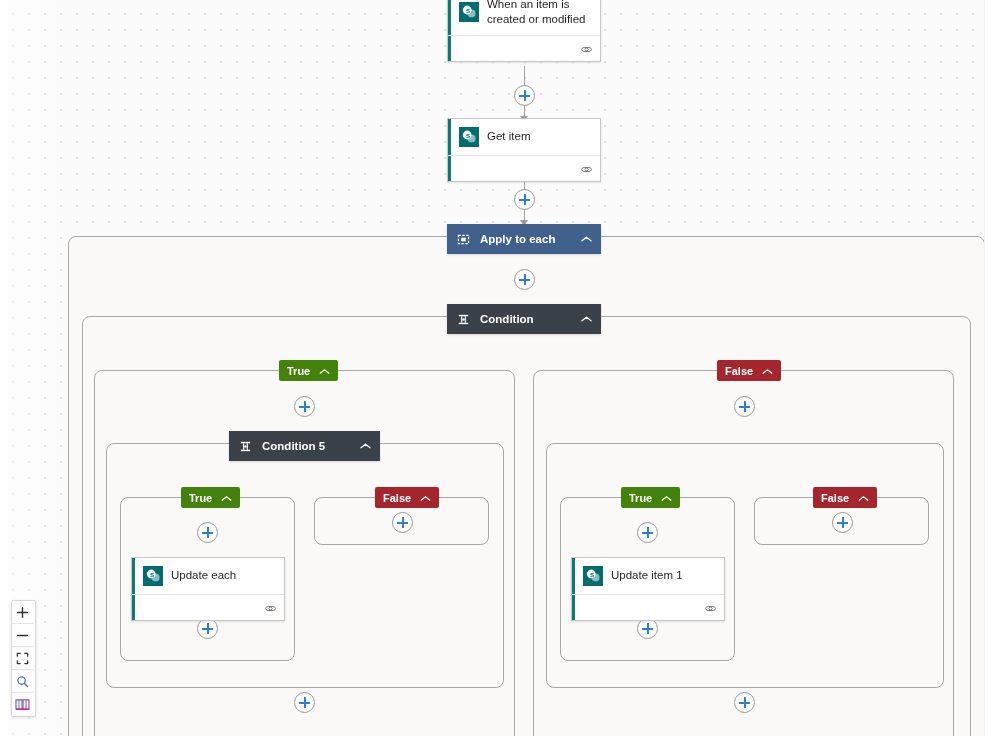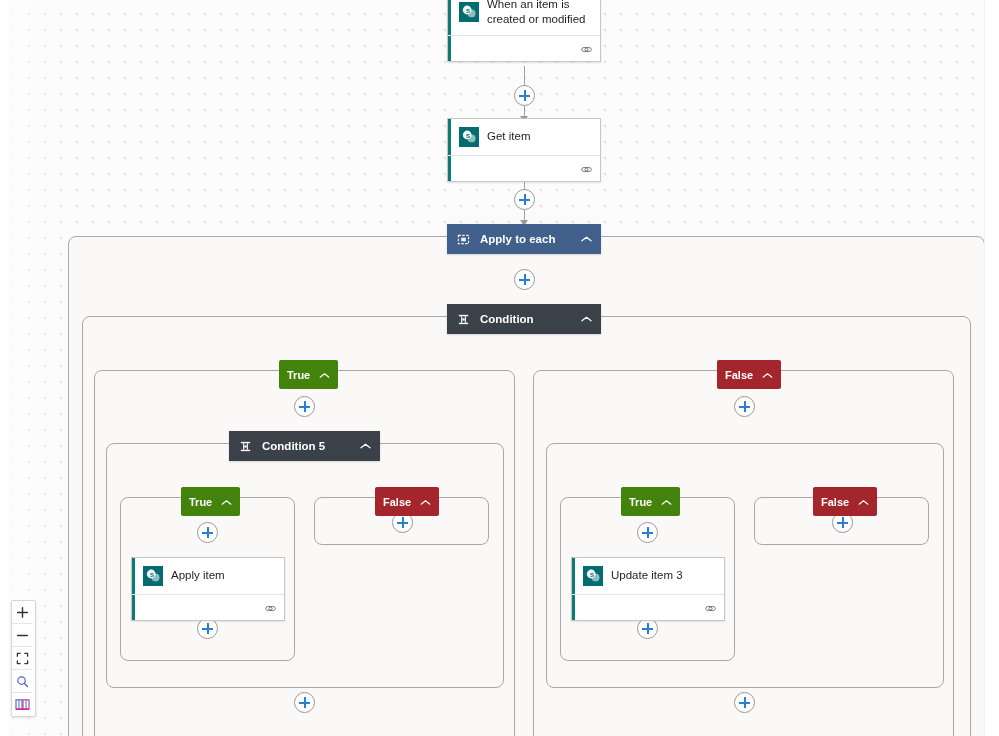--- a/index.html
+++ b/index.html
@@ -174,21 +174,21 @@
   .headerbar .hb-label { flex: 1 1 auto; }
   .headerbar .hb-chev { flex: 0 0 auto; margin-left: 6px; }
   .headerbar.scope { background: #41618c; }
   .headerbar.cond  { background: #3b4148; }
 
   
   .chip {
     position: absolute;
     display: flex;
     align-items: center;
-    height: 29px;
+    height: 21px;
     padding: 0 8px;
     box-sizing: border-box;
     border-radius: 2px;
     color: #ffffff;
     font-size: 11px;
     font-weight: 700;
     z-index: 5;
     cursor: pointer;
   }
   .chip .chip-chev { margin-left: 9px; }
@@ -449,21 +449,21 @@
     <div class="accent"></div>
     <div class="card-head">
       <div class="sp-icon">
         <svg width="20" height="20" viewBox="0 0 20 20" aria-hidden="true">
           <rect width="20" height="20" fill="#036c70"></rect>
           <circle cx="8.2" cy="8" r="4.4" fill="#ffffff" opacity="0.95"></circle>
           <circle cx="12.6" cy="11.4" r="3.9" fill="#ffffff" opacity="0.55"></circle>
           <text x="7.1" y="10.6" font-family="'Liberation Sans',sans-serif" font-size="6.2" font-weight="700" fill="#036c70">S</text>
         </svg>
       </div>
-      <div class="card-title">Apply item</div>
+      <div class="card-title">Update each</div>
     </div>
     <div class="card-foot">
       <span class="link-icon">
         <svg width="13" height="11" viewBox="0 0 16 13" aria-hidden="true">
           <ellipse cx="6" cy="6.5" rx="4" ry="2.6" fill="none" stroke="#605e5c" stroke-width="1"></ellipse>
           <ellipse cx="10" cy="6.5" rx="4" ry="2.6" fill="none" stroke="#605e5c" stroke-width="1"></ellipse>
         </svg>
       </span>
     </div>
   </div>
@@ -472,21 +472,21 @@
     <div class="accent"></div>
     <div class="card-head">
       <div class="sp-icon">
         <svg width="20" height="20" viewBox="0 0 20 20" aria-hidden="true">
           <rect width="20" height="20" fill="#036c70"></rect>
           <circle cx="8.2" cy="8" r="4.4" fill="#ffffff" opacity="0.95"></circle>
           <circle cx="12.6" cy="11.4" r="3.9" fill="#ffffff" opacity="0.55"></circle>
           <text x="7.1" y="10.6" font-family="'Liberation Sans',sans-serif" font-size="6.2" font-weight="700" fill="#036c70">S</text>
         </svg>
       </div>
-      <div class="card-title">Update item 3</div>
+      <div class="card-title">Update item 1</div>
     </div>
     <div class="card-foot">
       <span class="link-icon">
         <svg width="13" height="11" viewBox="0 0 16 13" aria-hidden="true">
           <ellipse cx="6" cy="6.5" rx="4" ry="2.6" fill="none" stroke="#605e5c" stroke-width="1"></ellipse>
           <ellipse cx="10" cy="6.5" rx="4" ry="2.6" fill="none" stroke="#605e5c" stroke-width="1"></ellipse>
         </svg>
       </span>
     </div>
   </div>

